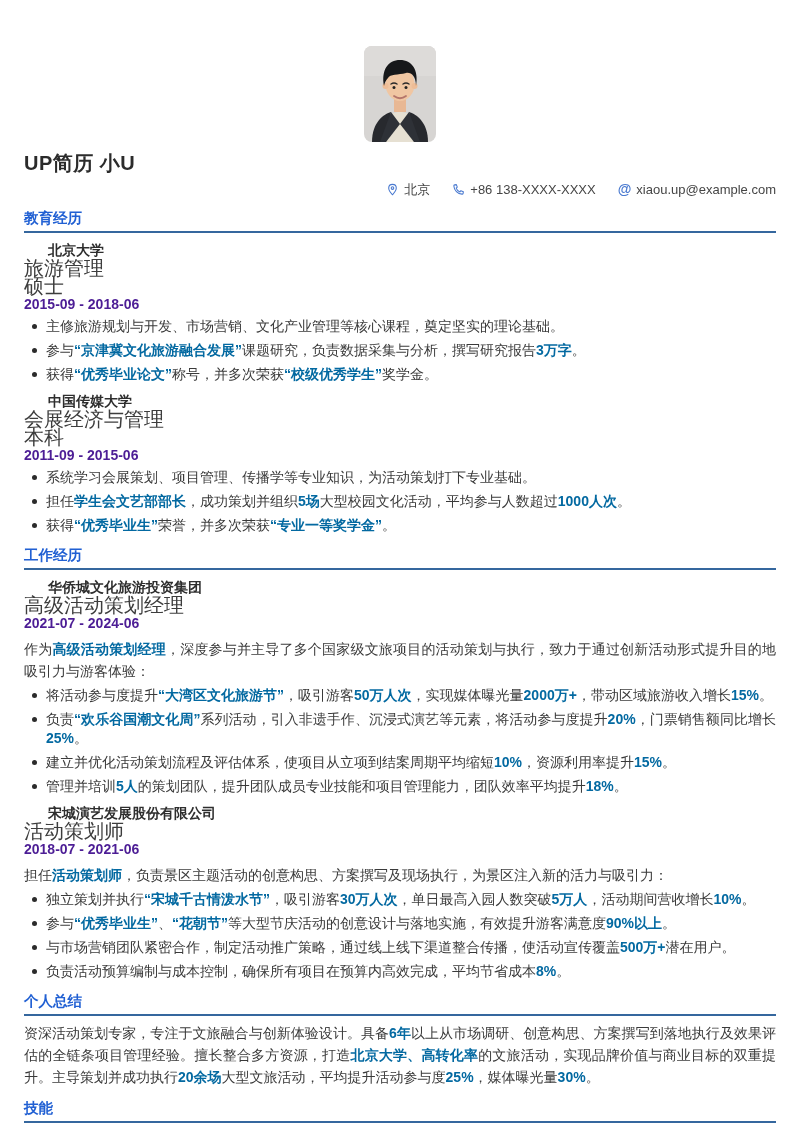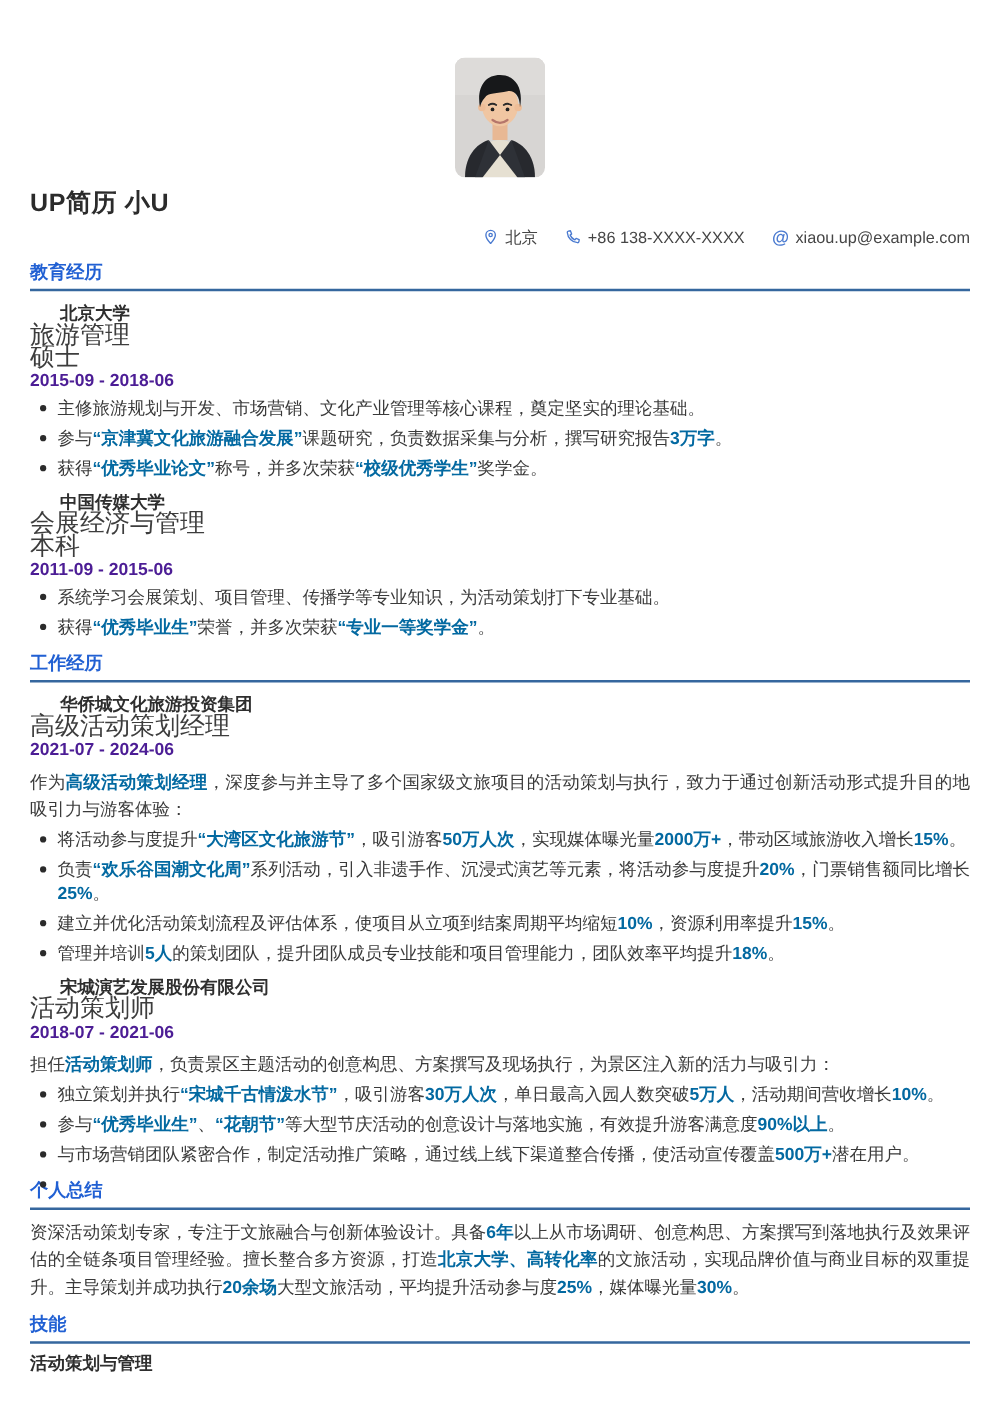--- a/index.html
+++ b/index.html
@@ -118,20 +118,21 @@
     </ul>
   </div>
 
   <div class="entry">
     <div class="entry-head">中国传媒大学</div>
     <div class="entry-line">会展经济与管理</div>
     <div class="entry-line">本科</div>
     <div class="entry-dates">2011-09 - 2015-06</div>
     <ul class="bullets">
       <li><span class="dot"></span><span><span>系统学习会展策划、项目管理、传播学等专业知识，为活动策划打下专业基础。</span></span></li>
+      <li><span class="dot"></span><span><span>担任</span><b>学生会文艺部部长</b><span>，成功策划并组织</span><b>5场</b><span>大型校园文化活动，平均参与人数超过</span><b>1000人次</b><span>。</span></span></li>
       <li><span class="dot"></span><span><span>获得</span><b>“优秀毕业生”</b><span>荣誉，并多次荣获</span><b>“专业一等奖学金”</b><span>。</span></span></li>
     </ul>
   </div>
 
   <div class="sec-header">
     <div class="sec-title">工作经历</div>
   </div>
 
   <div class="entry">
     <div class="entry-head">华侨城文化旅游投资集团</div>
@@ -148,21 +149,21 @@
 
   <div class="entry">
     <div class="entry-head">宋城演艺发展股份有限公司</div>
     <div class="entry-line">活动策划师</div>
     <div class="entry-dates">2018-07 - 2021-06</div>
     <div class="para"><span>担任</span><b>活动策划师</b><span>，负责景区主题活动的创意构思、方案撰写及现场执行，为景区注入新的活力与吸引力：</span></div>
     <ul class="bullets">
       <li><span class="dot"></span><span><span>独立策划并执行</span><b>“宋城千古情泼水节”</b><span>，吸引游客</span><b>30万人次</b><span>，单日最高入园人数突破</span><b>5万人</b><span>，活动期间营收增长</span><b>10%</b><span>。</span></span></li>
       <li><span class="dot"></span><span><span>参与</span><b>“优秀毕业生”</b><span>、</span><b>“花朝节”</b><span>等大型节庆活动的创意设计与落地实施，有效提升游客满意度</span><b>90%以上</b><span>。</span></span></li>
       <li><span class="dot"></span><span><span>与市场营销团队紧密合作，制定活动推广策略，通过线上线下渠道整合传播，使活动宣传覆盖</span><b>500万+</b><span>潜在用户。</span></span></li>
-      <li><span class="dot"></span></li>
+      <li><span class="dot"></span><span><span>负责活动预算编制与成本控制，确保所有项目在预算内高效完成，平均节省成本</span><b>8%</b><span>。</span></span></li>
     </ul>
   </div>
 
   <div class="sec-header">
     <div class="sec-title">个人总结</div>
   </div>
   <div class="para"><span>资深活动策划专家，专注于文旅融合与创新体验设计。具备</span><b>6年</b><span>以上从市场调研、创意构思、方案撰写到落地执行及效果评估的全链条项目管理经验。擅长整合多方资源，打造</span><b>北京大学、高转化率</b><span>的文旅活动，实现品牌价值与商业目标的双重提升。主导策划并成功执行</span><b>20余场</b><span>大型文旅活动，平均提升活动参与度</span><b>25%</b><span>，媒体曝光量</span><b>30%</b><span>。</span></div>
 
   <div class="sec-header">
     <div class="sec-title">技能</div>

